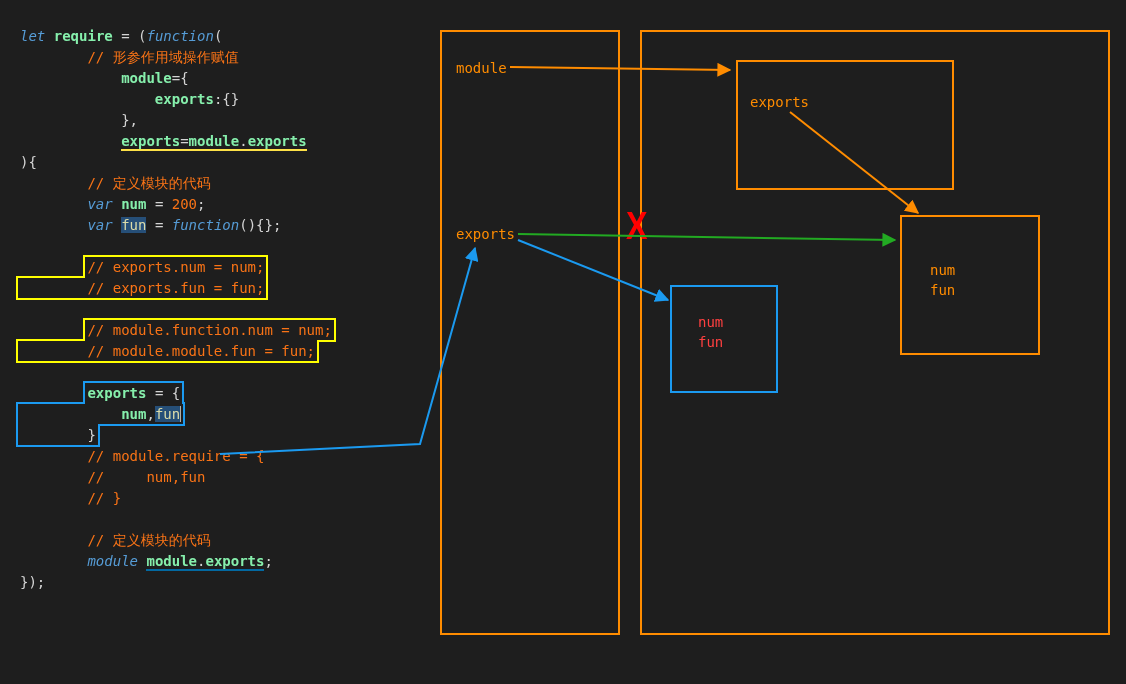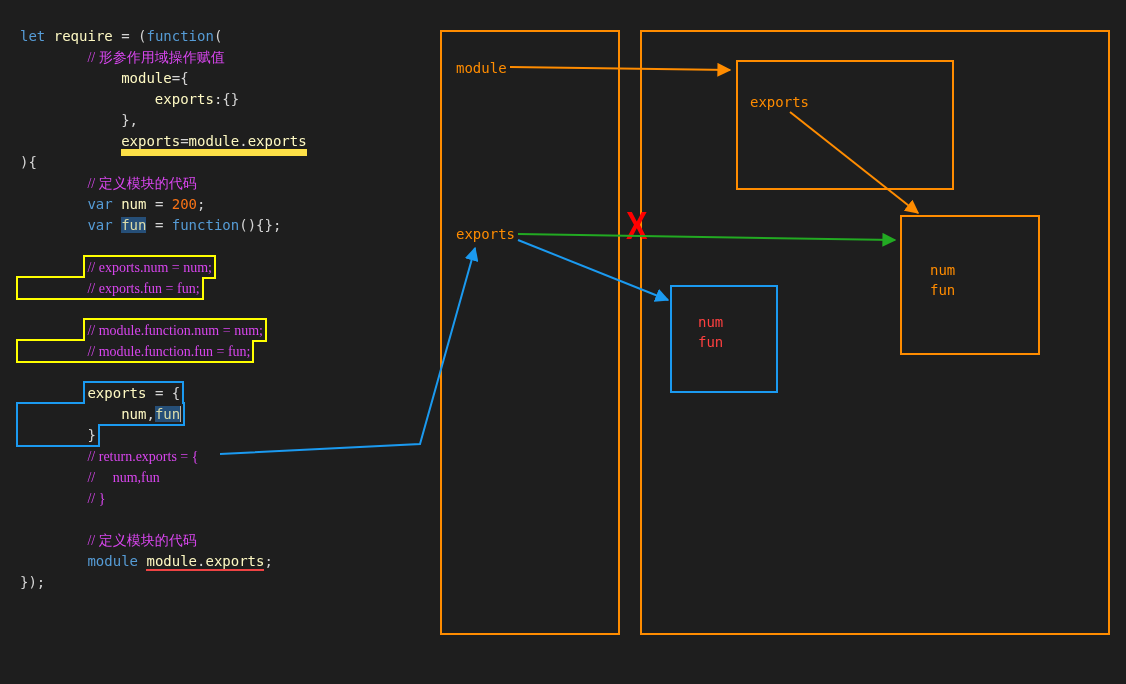--- a/index.html
+++ b/index.html
@@ -13,31 +13,31 @@
     height: 684px;
     position: relative;
     overflow: hidden;
   }
   .code-area {
     position: absolute;
     left: 20px;
     top: 5px;
     white-space: pre;
   }
-  .kw { color: #569cd6; }
-  .var { color: #fef9c3; }
+  .kw { color: #569cd6; font-style: italic; }
+  .var { color: #86efac; font-weight: bold; }
   .fn { color: #dcdcaa; }
-  .comment { color: #d946ef; font-family: Liberation Serif, serif; }
+  .comment { color: #f97316; }
   .num { color: #f97316; }
   
   .underline-blue {
-    border-bottom: 7px solid #fde047;
+    border-bottom: 2px solid #fde047;
   }
   .underline-yellow {
-    border-bottom: 2px solid #ef4444;
+    border-bottom: 2px solid #0369a1;
   }
   .box-yellow {
     outline: 2px solid #ffff00;
     outline-offset: 2px;
   }
   .box-blue {
     outline: 2px solid #1b9af0;
     outline-offset: 2px;
   }
   .cursor {
@@ -98,26 +98,26 @@
             <span class="underline-blue"><span class="var">exports</span><span>=</span><span class="var">module</span><span>.</span><span class="var">exports</span></span>
 <span>){</span>
         <span class="comment">// 定义模块的代码</span>
         <span class="kw">var</span> <span class="var">num</span><span> = </span><span class="num">200</span><span>;</span>
         <span class="kw">var</span> <span class="fn sel">fun</span><span> = </span><span class="kw">function</span><span>(){};</span>
 
         <span class="box-yellow"><span class="comment">// exports.num = num;</span>
         <span class="comment">// exports.fun = fun;</span></span>
 
         <span class="box-yellow"><span class="comment">// module.function.num = num;</span>
-        <span class="comment">// module.function.fun = fun;</span></span>
+        <span class="comment">// module.module.fun = fun;</span></span>
 
         <span class="box-blue"><span class="var">exports</span><span> = {</span>
             <span class="var">num</span><span>,</span><span class="fn sel cursor">fun</span>
         <span>}</span></span>
-        <span class="comment">// return.exports = {</span>
+        <span class="comment">// module.require = {</span>
         <span class="comment">//     num,fun</span>
         <span class="comment">// }</span>
 
         <span class="comment">// 定义模块的代码</span>
         <span class="kw">module</span> <span class="underline-yellow"><span class="var">module</span><span>.</span><span class="var">exports</span></span><span>;</span>
 <span>});</span>
 </div>
 
 <div class="diagram">
 

